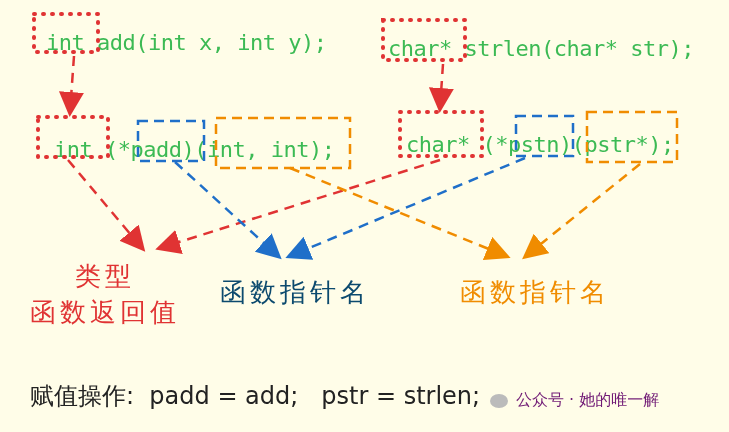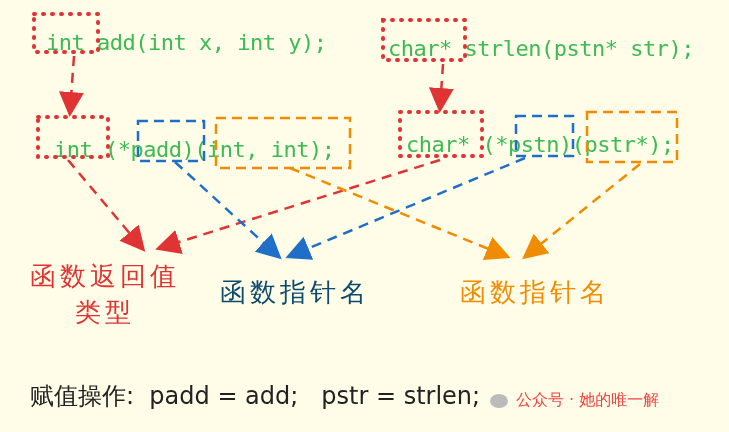--- a/index.html
+++ b/index.html
@@ -34,37 +34,37 @@
     left: 30px; top: 380px;
     font-size: 24px;
     color: #222;
     white-space: pre;
     font-family: "DejaVu Sans", sans-serif;
   }
   .watermark {
     position: absolute;
     left: 490px; top: 390px;
     font-size: 16px;
-    color: #ef4444;
+    color: #701a75;
     white-space: pre;
     font-family: "DejaVu Sans", sans-serif;
     display: flex; align-items: center; gap: 4px;
   }
   .wm-icon {
     width: 18px; height: 14px; border-radius: 50%;
     background: #bbb; display: inline-block; margin-right: 4px;
   }
   svg.overlay { position: absolute; left: 0; top: 0; }
 </style>
 </head>
 <body>
 
 <div class="code" style="left:46px; top:18px;"><span>int</span><span> add(int x, int y);</span></div>
 
-<div class="code" style="left:388px; top:24px;"><span>char*</span><span> strlen(pstn* str);</span></div>
+<div class="code" style="left:388px; top:24px;"><span>char*</span><span> strlen(char* str);</span></div>
 
 <div class="code" style="left:54px; top:125px;"><span>int</span><span> (*</span><span>padd</span><span>)</span><span>(int, int)</span><span>;</span></div>
 
 <div class="code" style="left:406px; top:120px;"><span>char*</span><span> (*</span><span>pstn</span><span>)</span><span>(pstr*)</span><span>;</span></div>
 
 <svg class="overlay" width="729" height="432">
   <defs>
     <marker id="ar-red" markerWidth="10" markerHeight="10" refX="8" refY="5" orient="auto">
         <path d="M0,0 L10,5 L0,10 z" fill="#e03333"></path>
       </marker>
@@ -94,22 +94,22 @@
   <line x1="440" y1="160" x2="160" y2="248" stroke="#e03333" stroke-width="2.5" stroke-dasharray="10 7" marker-end="url(#ar-red)"></line>
 
   <line x1="175" y1="162" x2="278" y2="256" stroke="#1f6fc9" stroke-width="2.5" stroke-dasharray="10 7" marker-end="url(#ar-blue)"></line>
   <line x1="525" y1="158" x2="290" y2="256" stroke="#1f6fc9" stroke-width="2.5" stroke-dasharray="10 7" marker-end="url(#ar-blue)"></line>
 
   <line x1="290" y1="168" x2="506" y2="256" stroke="#f08c00" stroke-width="2.5" stroke-dasharray="10 7" marker-end="url(#ar-orange)"></line>
   <line x1="640" y1="164" x2="526" y2="256" stroke="#f08c00" stroke-width="2.5" stroke-dasharray="10 7" marker-end="url(#ar-orange)"></line>
 </svg>
 
 <div class="label red" style="left:10px; top:258px; width:190px;">
+  <div>类型</div>
   <div>函数返回值</div>
-  <div>类型</div>
 </div>
 <div class="label blue" style="left:205px; top:274px; width:180px;">函数指针名</div>
 <div class="label orange" style="left:425px; top:274px; width:220px;">函数指针名</div>
 
 <div class="assign">赋值操作:  padd = add;   pstr = strlen;</div>
 
 <div class="watermark">
   <span class="wm-icon"></span>
   <span>公众号 · 她的唯一解</span>
 </div>

